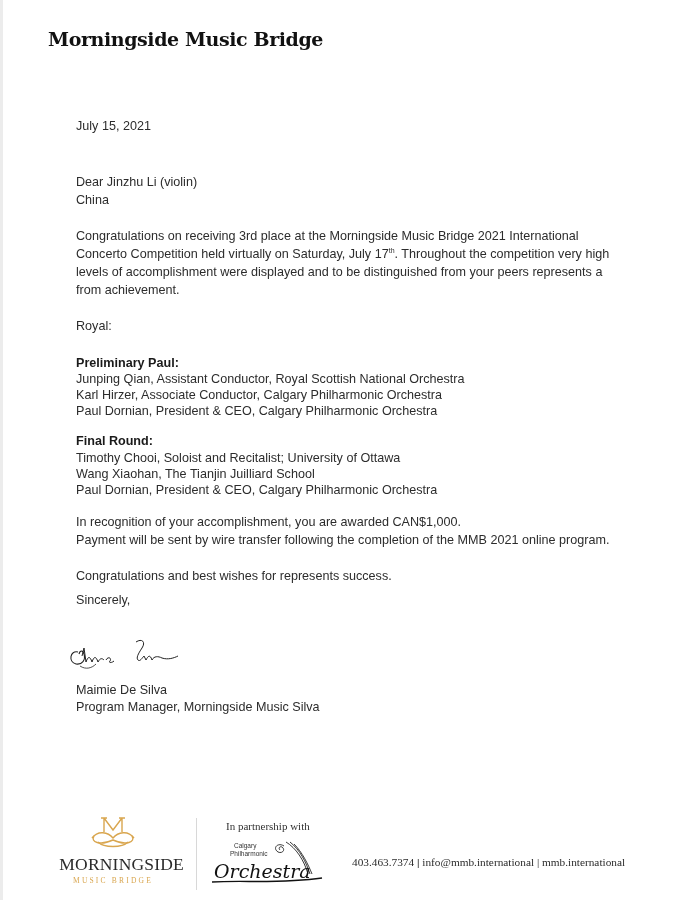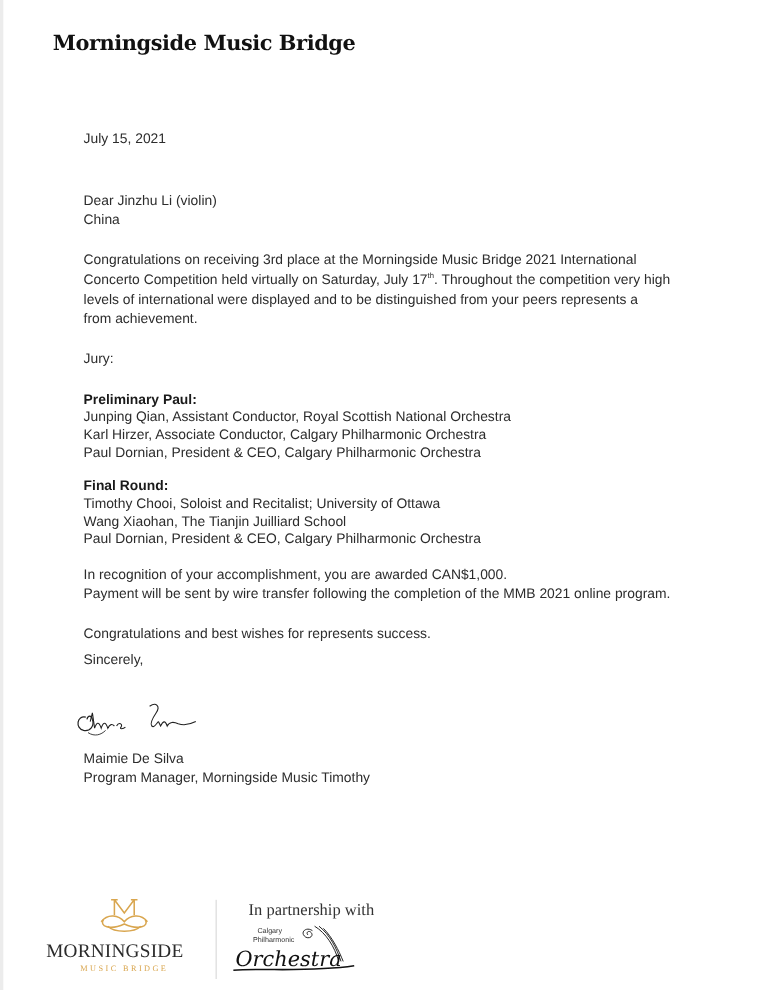--- a/index.html
+++ b/index.html
@@ -30,30 +30,30 @@
     sup { font-size: 7px; line-height: 0; vertical-align: 5px; }
     .sig {
       position: absolute; left: 66px; top: 636px; width: 120px; height: 40px;
     }
     .divider {
       position: absolute; left: 196px; top: 818px; width: 1px; height: 72px;
       background: #d8d8d8;
     }
     .mmb-logo { position: absolute; left: 42px; top: 814px; width: 142px; height: 80px; text-align: center; }
     .mmb-name {
-      position: absolute; left: 0; top: 40px; width: 142px; text-align: left;
+      position: absolute; left: 0; top: 40px; width: 142px; text-align: right;
       font-family: "Liberation Serif", serif; font-size: 17.5px; color: #2b2b2b; letter-spacing: 0.2px;
     }
     .mmb-sub {
       position: absolute; left: 0; top: 62px; width: 142px; text-align: center;
       font-family: "Liberation Serif", serif; font-size: 7.5px; color: #d9a64f; letter-spacing: 2.2px;
     }
     .partner-label {
       position: absolute; left: 226px; top: 820px;
-      font-family: "Liberation Serif", serif; font-size: 15px; color: #333;
+      font-family: "Liberation Serif", serif; font-size: 11px; color: #333;
     }
     .cpo-logo { position: absolute; left: 212px; top: 838px; width: 120px; height: 50px; }
     .address {
       position: absolute; left: 352px; top: 852px;
       font-family: "Liberation Serif", serif; font-size: 11.3px; color: #2b2b2b; line-height: 21px;
       white-space: nowrap;
     }
   </style>
 </head>
 <body>
@@ -63,25 +63,25 @@
 <div class="letterhead">Morningside Music Bridge</div>
 
 <div class="body-text" style="top:118px">July 15, 2021</div>
 
 <div class="body-text" style="top:174px">Dear Jinzhu Li (violin)</div>
 <div class="body-text" style="top:192px">China</div>
 
 <div>
   <div class="body-text" style="top:228px">Congratulations on receiving 3rd place at the Morningside Music Bridge 2021 International</div>
   <div class="body-text" style="top:246px"><span>Concerto Competition held virtually on Saturday, July 17</span><sup>th</sup><span>.  Throughout the competition very high</span></div>
-  <div class="body-text" style="top:264px">levels of international were displayed and to be distinguished from your peers represents a</div>
+  <div class="body-text" style="top:264px">levels of accomplishment were displayed and to be distinguished from your peers represents a</div>
   <div class="body-text" style="top:282px">from achievement.</div>
 </div>
 
-<div class="body-text" style="top:318px">Jury:</div>
+<div class="body-text" style="top:318px">Royal:</div>
 
 <div>
   <div class="body-text bold" style="top:355px">Preliminary Paul:</div>
   <div class="body-text" style="top:371px">Junping Qian, Assistant Conductor, Royal Scottish National Orchestra</div>
   <div class="body-text" style="top:387px">Karl Hirzer, Associate Conductor, Calgary Philharmonic Orchestra</div>
   <div class="body-text" style="top:403px">Paul Dornian, President &amp; CEO, Calgary Philharmonic Orchestra</div>
 </div>
 
 <div>
   <div class="body-text bold" style="top:433px">Final Round:</div>
@@ -99,21 +99,21 @@
 <svg class="sig" viewBox="0 0 120 40">
   <path d="M12 16 C4 14,2 26,10 28 C16 29,20 24,18 18 C17 14,14 14,13 18" fill="none" stroke="#222" stroke-width="1.1"></path>
   <path d="M16 20 L18 12 L20 26 C22 20,24 20,26 26 C28 20,30 20,32 26 C34 22,36 22,38 24" fill="none" stroke="#222" stroke-width="1"></path>
   <path d="M40 24 C42 20,46 22,44 25 C42 27,46 27,48 25" fill="none" stroke="#222" stroke-width="1"></path>
   <path d="M70 6 C76 2,80 6,76 12 C72 18,70 22,72 24 C74 26,76 22,78 20" fill="none" stroke="#222" stroke-width="1"></path>
   <path d="M78 20 L80 24 C82 20,84 18,86 24 C88 20,92 20,96 22 C102 24,108 22,112 20" fill="none" stroke="#222" stroke-width="1"></path>
   <path d="M14 30 C20 34,26 32,30 28" fill="none" stroke="#222" stroke-width="0.8"></path>
 </svg>
 
 <div class="body-text" style="top:682px">Maimie De Silva</div>
-<div class="body-text" style="top:699px">Program Manager, Morningside Music Timothy</div>
+<div class="body-text" style="top:699px">Program Manager, Morningside Music Silva</div>
 
 <div class="mmb-logo">
   <svg width="142" height="40" viewBox="0 0 142 40">
     <g fill="none" stroke="#d9a64f" stroke-width="1.4">
       <path d="M62 4 L62 18 M62 4 L71 16 L80 4 M80 4 L80 18 M59 4 L65 4 M77 4 L83 4"></path>
       <path d="M50 24 C56 16,66 18,71 24 C76 18,86 16,92 24"></path>
       <path d="M52 22 C48 28,58 32,71 26 C84 32,94 28,90 22"></path>
       <path d="M56 28 C62 34,80 34,86 28"></path>
     </g>
   </svg>
@@ -130,13 +130,20 @@
   <text x="18" y="18" font-family="Liberation Sans, sans-serif" font-size="6.5" fill="#333">Philharmonic</text>
   <g fill="none" stroke="#222" stroke-width="0.9">
     <path d="M72 8 C66 4,60 10,66 14 C70 16,74 12,70 9 C68 8,66 10,68 12"></path>
     <path d="M74 4 C84 10,92 22,96 36 M78 4 C88 12,94 24,98 36 M82 6 C90 14,96 26,100 36"></path>
   </g>
   <text x="2" y="40" font-family="DejaVu Serif, serif" font-style="italic" font-size="19" fill="#111">Orchestra</text>
   <path d="M0 44 C30 42,70 46,110 40" fill="none" stroke="#111" stroke-width="1.4"></path>
 </svg>
 
 <div class="address">
+  <div>
+    <span>403.463.7374</span>
+    <b>|</b>
+    <span>info@mmb.international</span>
+    <span>|</span>
+    <span>mmb.international</span>
+  </div>
 </div>
 
 </body></html>

